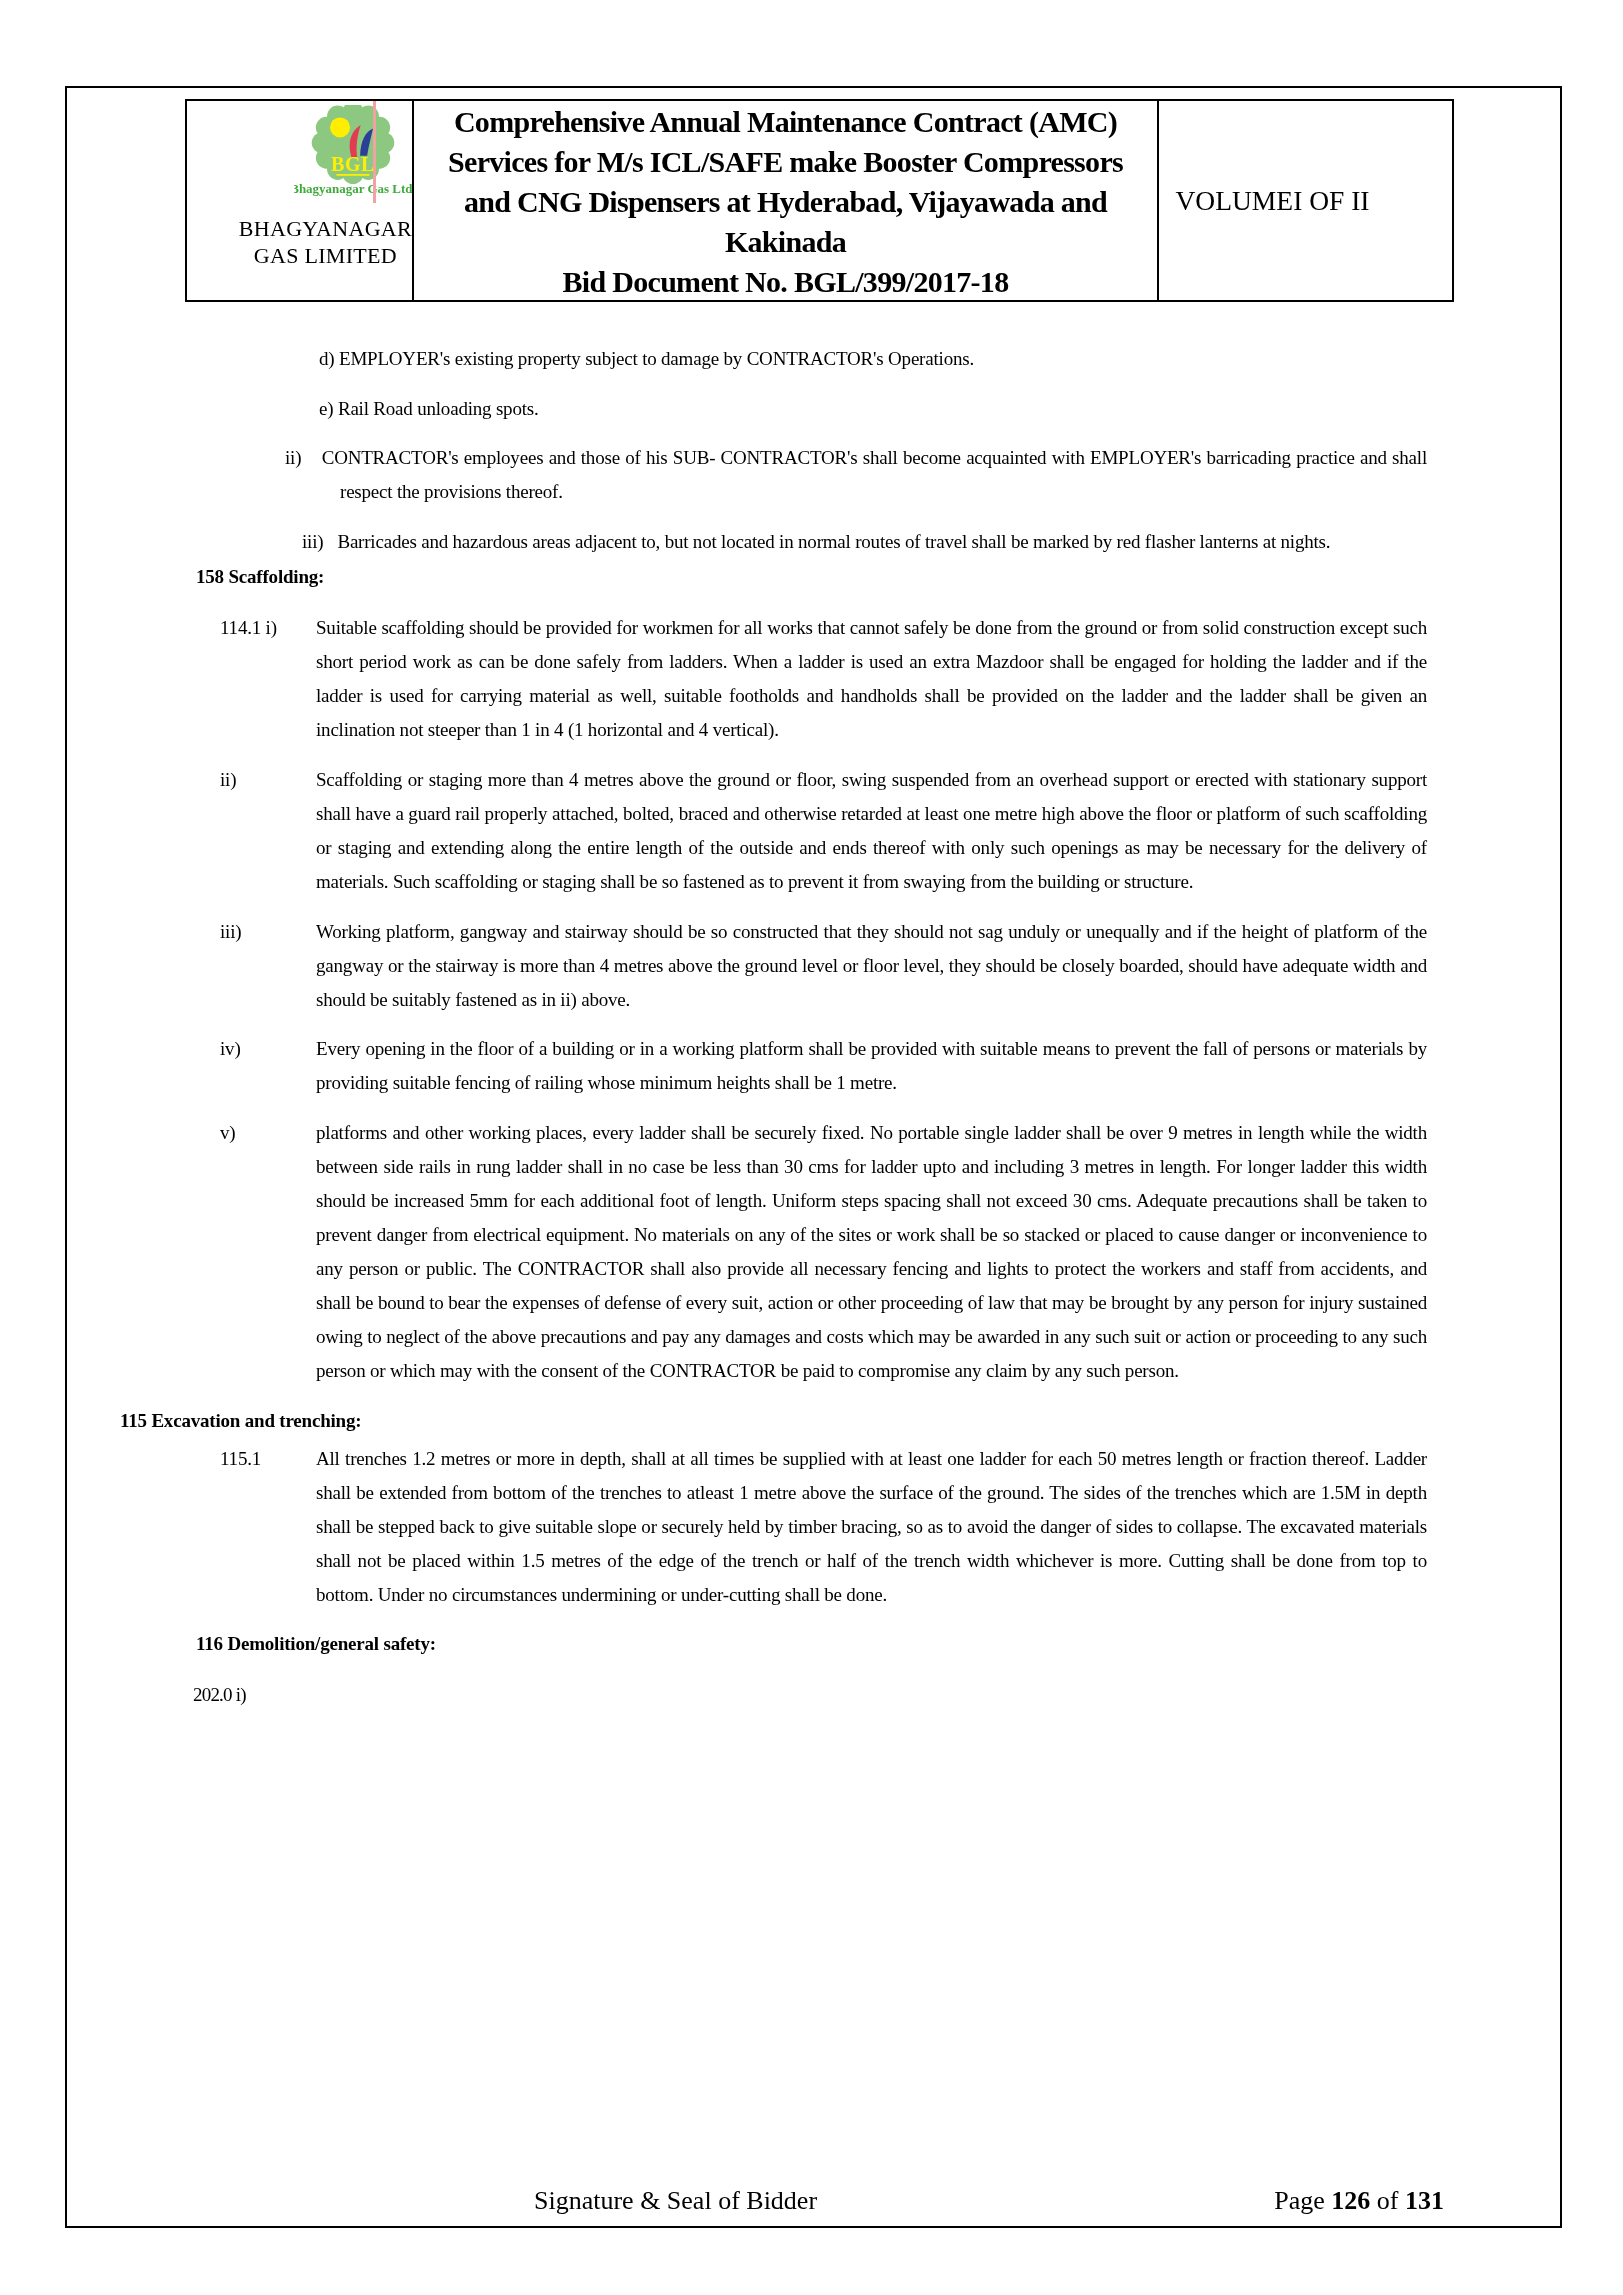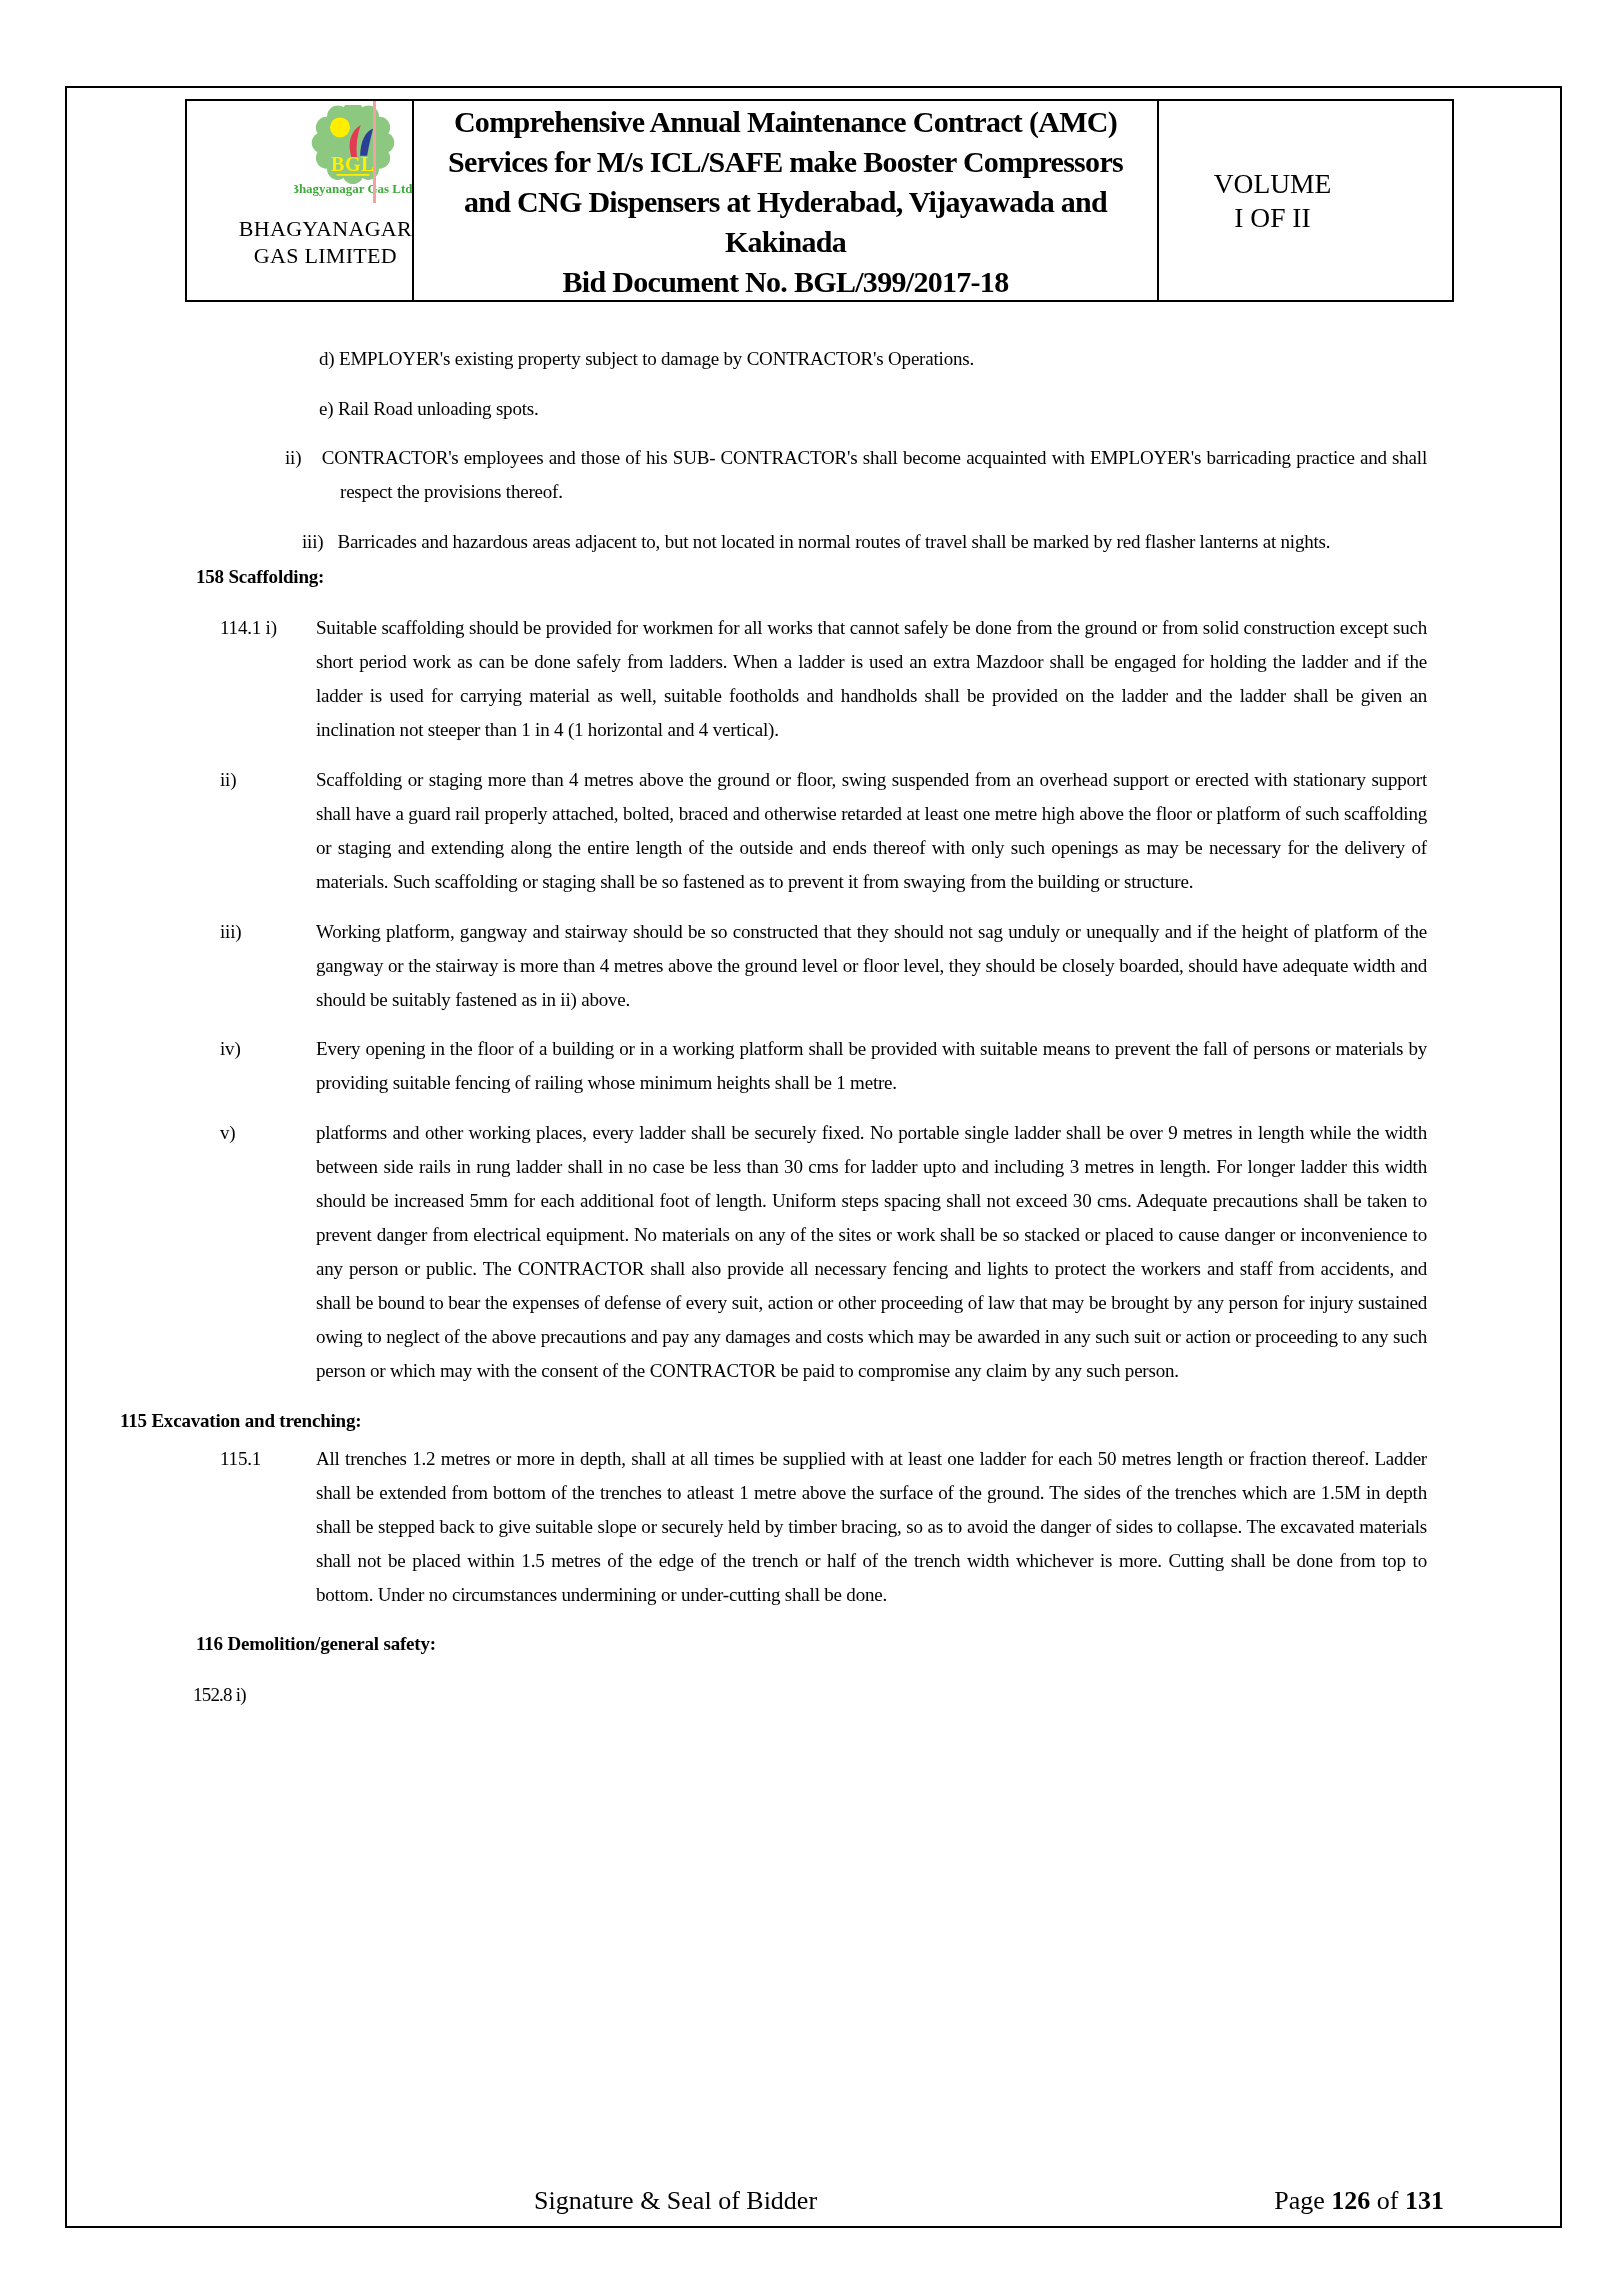--- a/index.html
+++ b/index.html
@@ -16,21 +16,21 @@
     border:2.6px solid #000;box-sizing:border-box;
   }
   
   .header-table{
     position:absolute;left:185px;top:99px;width:1269px;height:203px;
     display:flex;border:2.6px solid #000;box-sizing:border-box;background:#fff;
   }
   .cell{box-sizing:border-box;height:100%;}
   .cell-logo{width:225px;display:flex;flex-direction:column;align-items:flex-end;justify-content:flex-start;padding-top:3.9px;position:relative;padding-left:27px;}
   .cell-title{width:747px;border-left:2.6px solid #000;border-right:2.6px solid #000;text-align:center;padding:1.3px 6.5px;}
-  .cell-volume{width:227px;display:flex;flex-direction:column;align-items:center;justify-content:center;}
+  .cell-volume{width:227px;display:flex;align-items:center;justify-content:center;}
   .title-line{
     font-weight:bold;font-size:30px;line-height:40px;letter-spacing:-0.7px;white-space:nowrap;
   }
   .bid-line{font-weight:bold;font-size:30px;line-height:40px;letter-spacing:-0.7px;white-space:nowrap;}
   .volume-line{font-size:27.5px;line-height:34px;}
   .org-name{font-size:22px;line-height:27px;text-align:center;margin-top:5.2px;letter-spacing:0.3px;}
   .pink-mark{position:absolute;right:36px;top:0;width:3.3px;height:102px;background:var(--scan-pink);}
   
   .content{
     position:absolute;left:0;top:342px;width:1427px;
@@ -124,21 +124,21 @@
       <div class="para clause-iii"><span class="lbl">iii)</span><span>Barricades and hazardous areas adjacent to, but not located in normal routes of travel shall be marked by red flasher lanterns at nights.</span></div>
       <div class="para section-heading"><span>158 Scaffolding:</span></div>
       <div class="para numbered-clause"><span class="lbl">114.1 i)</span><span>Suitable scaffolding should be provided for workmen for all works that cannot safely be done from the ground or from solid construction except such short period work as can be done safely from ladders. When a ladder is used an extra Mazdoor shall be engaged for holding the ladder and if the ladder is used for carrying material as well, suitable footholds and handholds shall be provided on the ladder and the ladder shall be given an inclination not steeper than 1 in 4 (1 horizontal and 4 vertical).</span></div>
       <div class="para numbered-clause"><span class="lbl">ii)</span><span>Scaffolding or staging more than 4 metres above the ground or floor, swing suspended from an overhead support or erected with stationary support shall have a guard rail properly attached, bolted, braced and otherwise retarded at least one metre high above the floor or platform of such scaffolding or staging and extending along the entire length of the outside and ends thereof with only such openings as may be necessary for the delivery of materials. Such scaffolding or staging shall be so fastened as to prevent it from swaying from the building or structure.</span></div>
       <div class="para numbered-clause"><span class="lbl">iii)</span><span>Working platform, gangway and stairway should be so constructed that they should not sag unduly or unequally and if the height of platform of the gangway or the stairway is more than 4 metres above the ground level or floor level, they should be closely boarded, should have adequate width and should be suitably fastened as in ii) above.</span></div>
       <div class="para numbered-clause"><span class="lbl">iv)</span><span>Every opening in the floor of a building or in a working platform shall be provided with suitable means to prevent the fall of persons or materials by providing suitable fencing of railing whose minimum heights shall be 1 metre.</span></div>
       <div class="para numbered-clause"><span class="lbl">v)</span><span>platforms and other working places, every ladder shall be securely fixed. No portable single ladder shall be over 9 metres in length while the width between side rails in rung ladder shall in no case be less than 30 cms for ladder upto and including 3 metres in length. For longer ladder this width should be increased 5mm for each additional foot of length. Uniform steps spacing shall not exceed 30 cms. Adequate precautions shall be taken to prevent danger from electrical equipment. No materials on any of the sites or work shall be so stacked or placed to cause danger or inconvenience to any person or public. The CONTRACTOR shall also provide all necessary fencing and lights to protect the workers and staff from accidents, and shall be bound to bear the expenses of defense of every suit, action or other proceeding of law that may be brought by any person for injury sustained owing to neglect of the above precautions and pay any damages and costs which may be awarded in any such suit or action or proceeding to any such person or which may with the consent of the CONTRACTOR be paid to compromise any claim by any such person.</span></div>
       <div class="para section-heading-tight"><span>115 Excavation and trenching:</span></div>
       <div class="para numbered-clause"><span class="lbl">115.1</span><span>All trenches 1.2 metres or more in depth, shall at all times be supplied with at least one ladder for each 50 metres length or fraction thereof. Ladder shall be extended from bottom of the trenches to atleast 1 metre above the surface of the ground. The sides of the trenches which are 1.5M in depth shall be stepped back to give suitable slope or securely held by timber bracing, so as to avoid the danger of sides to collapse. The excavated materials shall not be placed within 1.5 metres of the edge of the trench or half of the trench width whichever is more. Cutting shall be done from top to bottom. Under no circumstances undermining or under-cutting shall be done.</span></div>
       <div class="para section-heading"><span>116 Demolition/general safety:</span></div>
-      <div class="para numbered-clause-116"><span class="lbl">152.8 i)</span></div>
+      <div class="para numbered-clause-116"><span class="lbl">202.0 i)</span></div>
     </div>
 
   <div class="footer">
     <span class="signature">Signature &amp; Seal of Bidder</span>
     <span class="pageinfo"><span>Page </span><b>126</b><span> of </span><b>131</b></span>
   </div>
 </div>
 
 
 </body></html>

